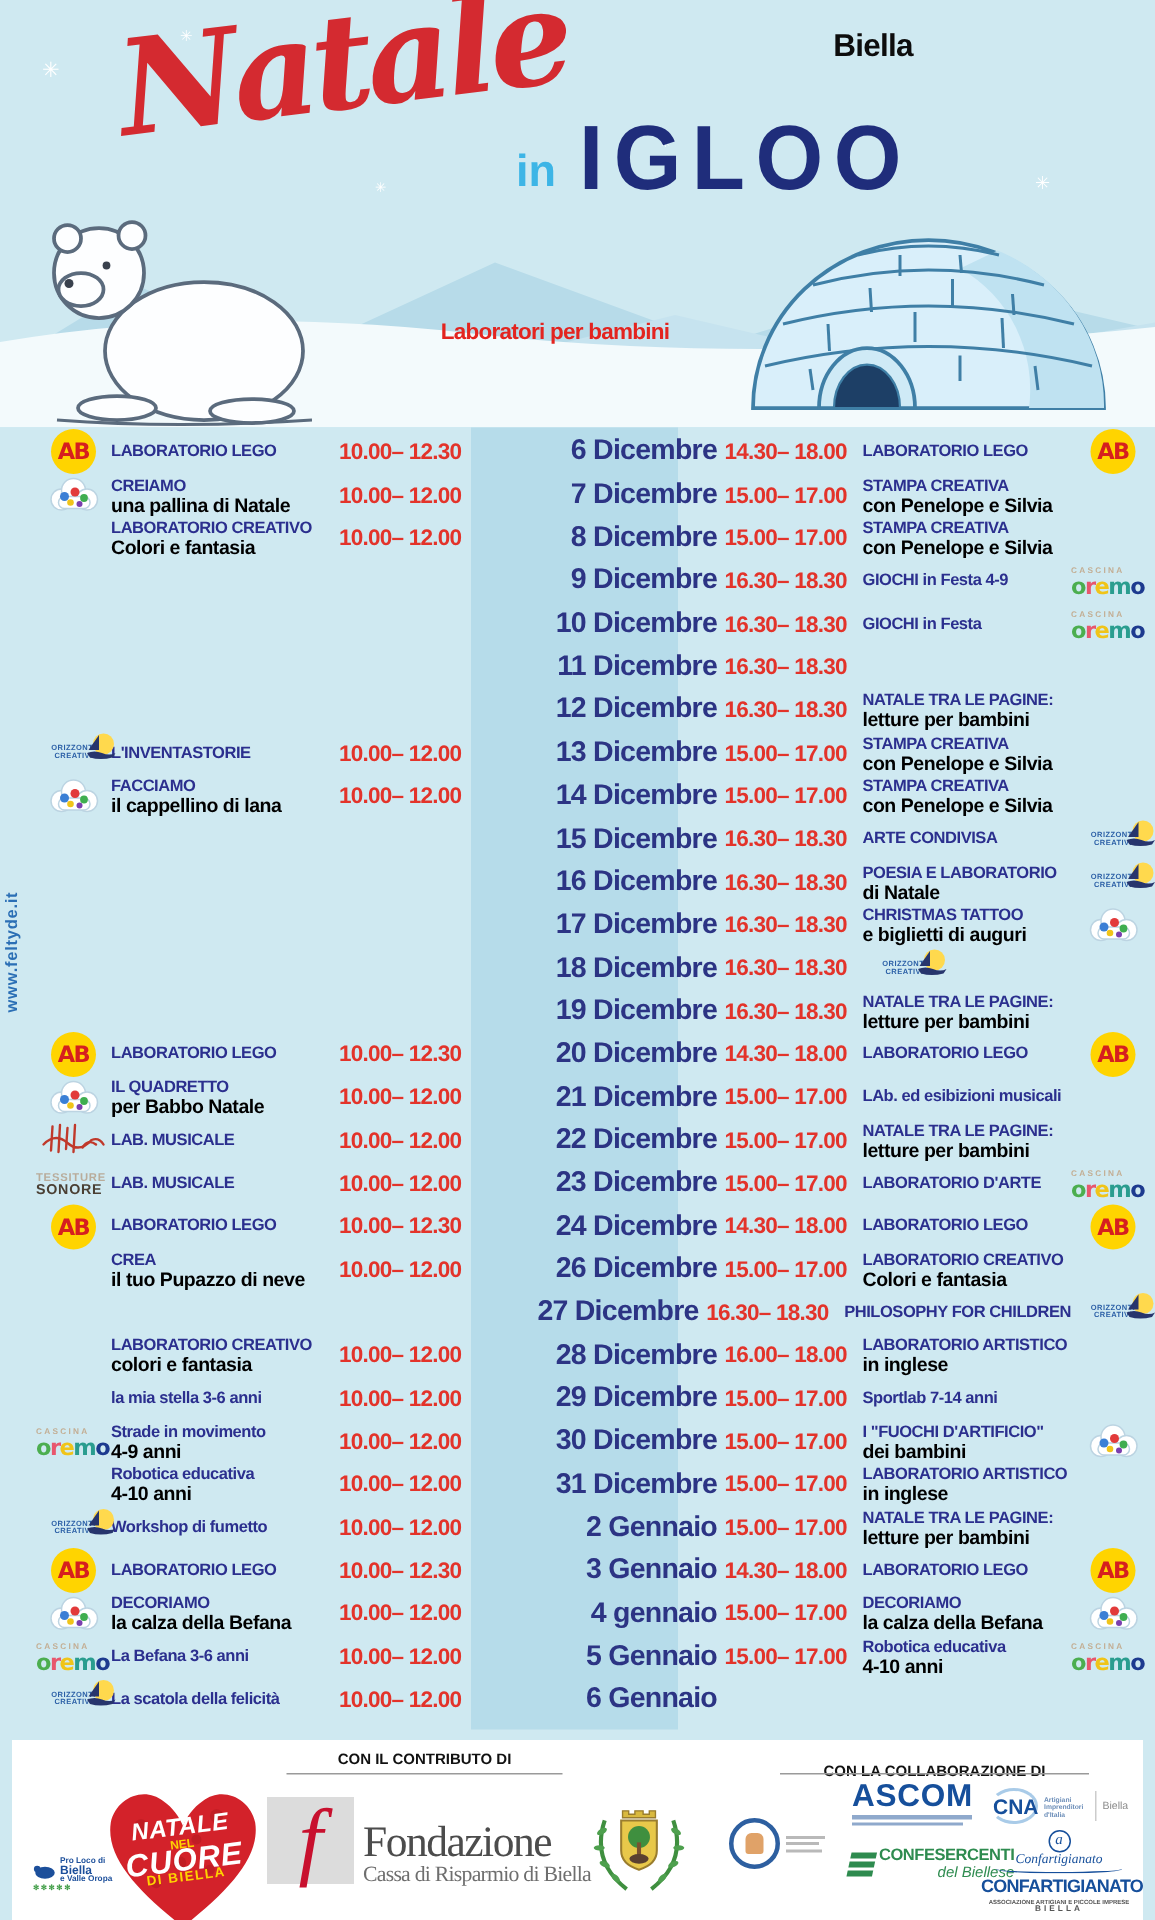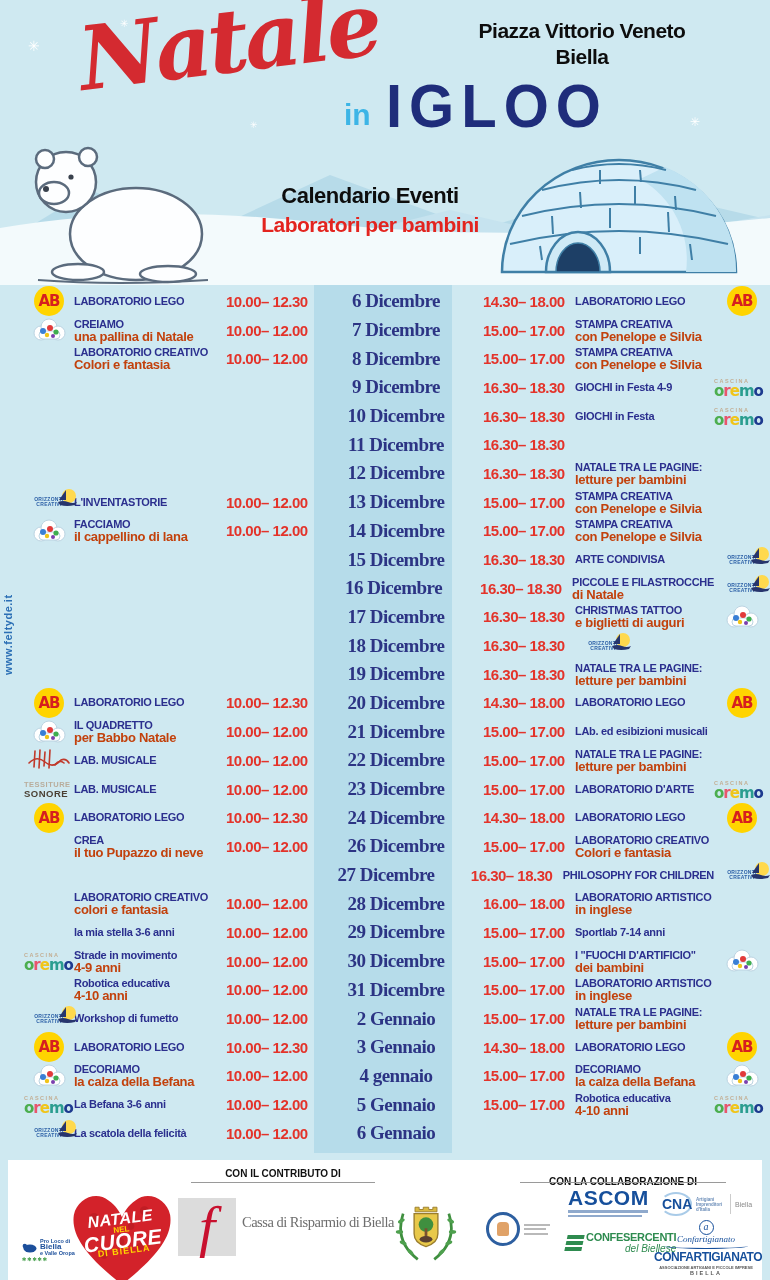--- a/index.html
+++ b/index.html
@@ -14,45 +14,45 @@
        font-family:"DejaVu Serif",serif;font-style:italic;font-weight:bold;
        font-size:88px;color:#d42a30;transform:rotate(-7deg);letter-spacing:-4px;}
   .title-in{position:absolute;left:344px;top:98px;font-size:30px;font-weight:bold;color:#3db5e6;}
   .title-igloo{position:absolute;left:386px;top:72px;font-size:58px;font-weight:900;
        color:#1f2d7b;letter-spacing:7px;transform:scaleY(1.05);}
   .loc{position:absolute;right:58px;top:18px;width:260px;text-align:center;
        font-size:21px;font-weight:800;color:#0d0d0d;line-height:26px;letter-spacing:-0.5px;}
   .sub1{position:absolute;left:255px;top:183px;width:230px;text-align:center;
        font-size:22px;font-weight:800;color:#0d0d0d;letter-spacing:-0.5px;}
   .sub2{position:absolute;left:235px;top:213px;width:270px;text-align:center;
-       font-size:21px;font-weight:800;color:#e3241f;letter-spacing:-0.5px;}
+       font-size:15px;font-weight:800;color:#e3241f;letter-spacing:-0.5px;}
   .mountains,.snowground{position:absolute;left:0;width:770px;}
   .mountains{top:150px;height:135px;}
   .snowground{bottom:0;height:75px;}
   .bear{position:absolute;left:8px;top:132px;width:215px;height:152px;}
   .igloo{position:absolute;right:22px;top:134px;width:258px;height:146px;}
 
   
   .watermark{position:absolute;left:2px;top:560px;width:16px;height:150px;
        font-size:11px;font-weight:bold;color:#2b6fb5;
        writing-mode:vertical-rl;transform:rotate(180deg);text-align:center;letter-spacing:0.5px;}
 
   
   .band{position:absolute;left:314px;top:285px;width:138px;height:868px;background:#b6dcea;}
   .rows{position:absolute;left:0;top:287px;width:770px;}
   .cal-row{display:flex;height:28.7px;align-items:center;}
   .cell-left{width:314px;display:flex;align-items:center;padding-left:24px;box-sizing:border-box;}
-  .cell-date{width:164px;text-align:center;font-size:19px;font-weight:bold;
-       color:#2c3484;letter-spacing:-0.5px;white-space:nowrap;font-family:Liberation Serif, serif;}
+  .cell-date{width:164px;text-align:right;font-size:19px;font-weight:bold;
+       color:#2c3484;letter-spacing:-0.5px;white-space:nowrap;}
   .cell-right{flex:1;display:flex;align-items:center;padding-left:5px;}
   .icon-slot-l{width:50px;flex:none;display:flex;justify-content:center;align-items:center;}
   .lbl-block{flex:1;min-width:0;}
   .lbl{font-size:11px;font-weight:800;color:#2b2f8e;line-height:13px;
        white-space:nowrap;letter-spacing:-0.3px;}
-  .sublbl{font-size:13px;font-weight:800;color:#c2410c;line-height:12px;
+  .sublbl{font-size:13px;font-weight:800;color:#000000;line-height:12px;
        white-space:nowrap;letter-spacing:-0.3px;}
   .time{width:88px;flex:none;font-size:15px;font-weight:800;color:#e3332a;
        white-space:nowrap;letter-spacing:-0.5px;}
   .cell-right .time{width:92px;}
   .icon-slot-r{width:56px;flex:none;display:flex;justify-content:center;align-items:center;}
 
   
   .ic-ab{display:inline-flex;width:30px;height:30px;border-radius:50%;background:#ffd400;
        color:#d61f1f;font-weight:900;font-size:15px;letter-spacing:-1px;
        align-items:center;justify-content:center;font-family:"DejaVu Sans",sans-serif;}
@@ -186,24 +186,22 @@
         <line x1="150" y1="36" x2="151" y2="48"></line>
     </g>
     <path d="M56,138 a32,40 0 0 1 64,0 Z" fill="#cfeaf6" stroke="#3f7fa6" stroke-width="2.5"></path>
     <path d="M66,138 a22,29 0 0 1 44,0 Z" fill="#1d3f66" stroke="#3f7fa6" stroke-width="1.5"></path>
   </svg>
 
   <div class="title-natale">Natale</div>
   <div class="title-in">in</div>
   <div class="title-igloo">IGLOO</div>
   <div class="loc">
-    <div>Piazza Vittorio Veneto</div>
     <div>Biella</div>
   </div>
-  <div class="sub1">Calendario Eventi</div>
   <div class="sub2">Laboratori per bambini</div>
 </div>
 
 <div class="watermark">www.feltyde.it</div>
 
 <div class="band"></div>
 <div class="rows">
     <div class="cal-row">
       <div class="cell-left">
         <span class="icon-slot-l">
@@ -422,21 +420,21 @@
       </div>
     </div>
     <div class="cal-row">
       <div class="cell-left">
         <span class="icon-slot-l"></span>
       </div>
       <div class="cell-date">16 Dicembre</div>
       <div class="cell-right">
         <span class="time">16.30– 18.30</span>
         <div class="lbl-block">
-          <div class="lbl">PICCOLE E FILASTROCCHE</div>
+          <div class="lbl">POESIA E LABORATORIO</div>
           <div class="sublbl">di Natale</div>
         </div>
         <span class="icon-slot-r">
           <span class="ic-oriz">
             <span class="oz-t">ORIZZONTI</span>
             <span class="oz-t">CREATIVI</span>
             <span class="oz-boat"><svg width="22" height="20" viewBox="0 0 22 20">
                 <circle cx="13" cy="8" r="7" fill="#ffd94d"></circle>
                 <path d="M10,2 L10,12 L3,12 Z" fill="#27356d"></path>
                 <path d="M2,14 Q7,12 12,14 T21,14 L19,17 Q11,19 4,17 Z" fill="#27356d"></path>
@@ -955,20 +953,21 @@
       <span class="ht-natale">NATALE</span>
       <span class="ht-nel">NEL</span>
       <span class="ht-cuore">CUORE</span>
       <span class="ht-di">DI BIELLA</span>
     </div>
   </div>
 
   <div class="fond">
     <div class="fond-sq">f</div>
     <div class="fond-tx">
+      <div class="fond-name">Fondazione</div>
       <div class="fond-sub">Cassa di Risparmio di Biella</div>
     </div>
   </div>
 
   <svg class="crest" viewBox="0 0 70 74">
     <path d="M10,18 Q0,48 26,68" fill="none" stroke="#3f8f3f" stroke-width="3"></path>
     <path d="M60,18 Q70,48 44,68" fill="none" stroke="#3f8f3f" stroke-width="3"></path>
     <g fill="#4ea04e">
       <ellipse cx="8" cy="26" rx="4" ry="2" transform="rotate(-30 8 26)"></ellipse>
       <ellipse cx="6" cy="38" rx="4" ry="2"></ellipse>

